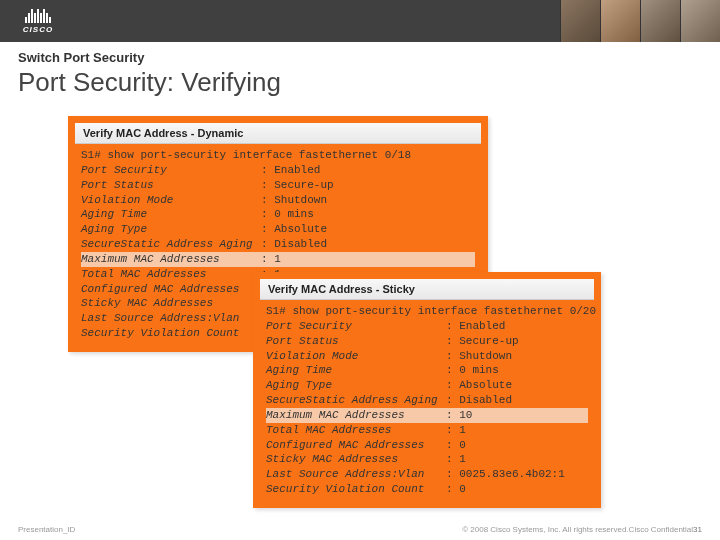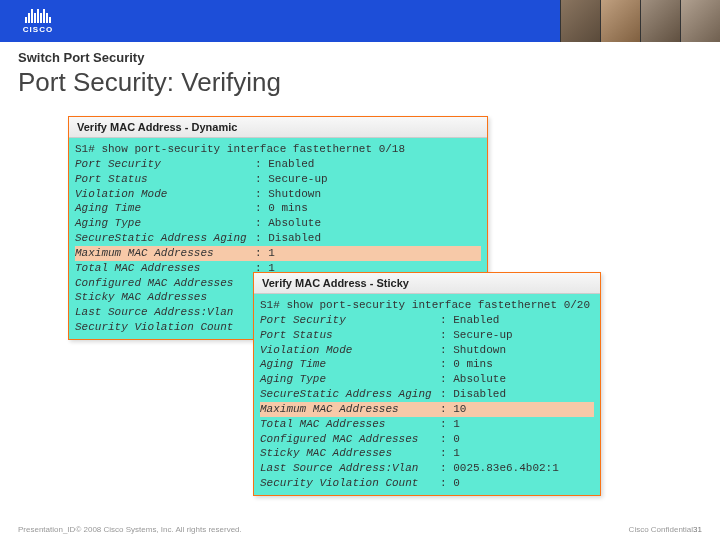--- a/index.html
+++ b/index.html
@@ -1,41 +1,41 @@
 <!DOCTYPE html>
 <html><head>
 <meta charset="utf-8">
 <style>
   * { margin: 0; padding: 0; box-sizing: border-box; }
   body { width: 720px; height: 540px; font-family: Arial, sans-serif; background: #fff; position: relative; overflow: hidden; }
-  .banner { height: 42px; background: #1d4ed8; position: relative; display: flex; align-items: center; }
+  .banner { height: 42px; background: #404040; position: relative; display: flex; align-items: center; font-style: italic; }
   .logo { width: 60px; display: flex; flex-direction: column; align-items: center; justify-content: center; margin-left: 8px; }
   .logo-bars { display: flex; gap: 1px; align-items: flex-end; height: 14px; }
   .logo-bars span { width: 2px; background: #fff; }
   .logo-bars span:nth-child(1){height:6px}.logo-bars span:nth-child(2){height:10px}.logo-bars span:nth-child(3){height:14px}.logo-bars span:nth-child(4){height:10px}.logo-bars span:nth-child(5){height:14px}.logo-bars span:nth-child(6){height:10px}.logo-bars span:nth-child(7){height:14px}.logo-bars span:nth-child(8){height:10px}.logo-bars span:nth-child(9){height:6px}
   .logo-text { color: #fff; font-size: 8px; font-weight: bold; letter-spacing: 1px; margin-top: 2px; }
   .banner-photos { position: absolute; right: 0; top: 0; height: 42px; display: flex; }
   .photo { width: 40px; height: 42px; background: linear-gradient(135deg,#8a7560,#5a4a3a); border-left: 1px solid #333; }
   .photo:nth-child(2){background:linear-gradient(135deg,#c0a080,#806040)}
   .photo:nth-child(3){background:linear-gradient(135deg,#a09080,#605040)}
   .photo:nth-child(4){background:linear-gradient(135deg,#b0a090,#706050)}
   .content { padding: 8px 18px 0 18px; }
   .breadcrumb { font-size: 13px; font-weight: bold; color: #333; }
   .title { font-size: 26px; font-weight: normal; color: #444; margin-top: 2px; }
   .panels { position: relative; margin-top: 18px; height: 400px; }
-  .panel { position: absolute; border: 1px solid #f97316; background: #5eead4; box-shadow: 2px 2px 4px rgba(0,0,0,0.15); }
+  .panel { position: absolute; border: 7px solid #f97316; background: #f97316; box-shadow: 2px 2px 4px rgba(0,0,0,0.15); }
   .panel1 { left: 50px; top: 0; width: 420px; }
   .panel2 { left: 235px; top: 156px; width: 348px; }
   .panel-header { background: linear-gradient(#f8f8f8,#e8e8e8); border-bottom: 1px solid #ccc; padding: 4px 8px; font-size: 11px; font-weight: bold; color: #222; }
   .term { font-family: "Courier New", monospace; font-size: 11px; line-height: 1.35; padding: 4px 6px; color: #333; }
   .term-row { display: flex; white-space: pre; }
   .term-row.hl { background: #f7c9a8; }
   .field { display: inline-block; width: 180px; font-style: italic; }
   .footer { position: absolute; bottom: 6px; left: 0; right: 0; display: flex; justify-content: space-between; padding: 0 18px; font-size: 8px; color: #999; }
-  .footer .mid { text-align: left; flex: 1; }
+  .footer .mid { text-align: right; flex: 1; }
   .footer .pg { color: #777; }
 </style>
 </head>
 <body>
 
 <div class="banner">
   <div class="logo">
     <div class="logo-bars">
       <span></span>
         <span></span>

